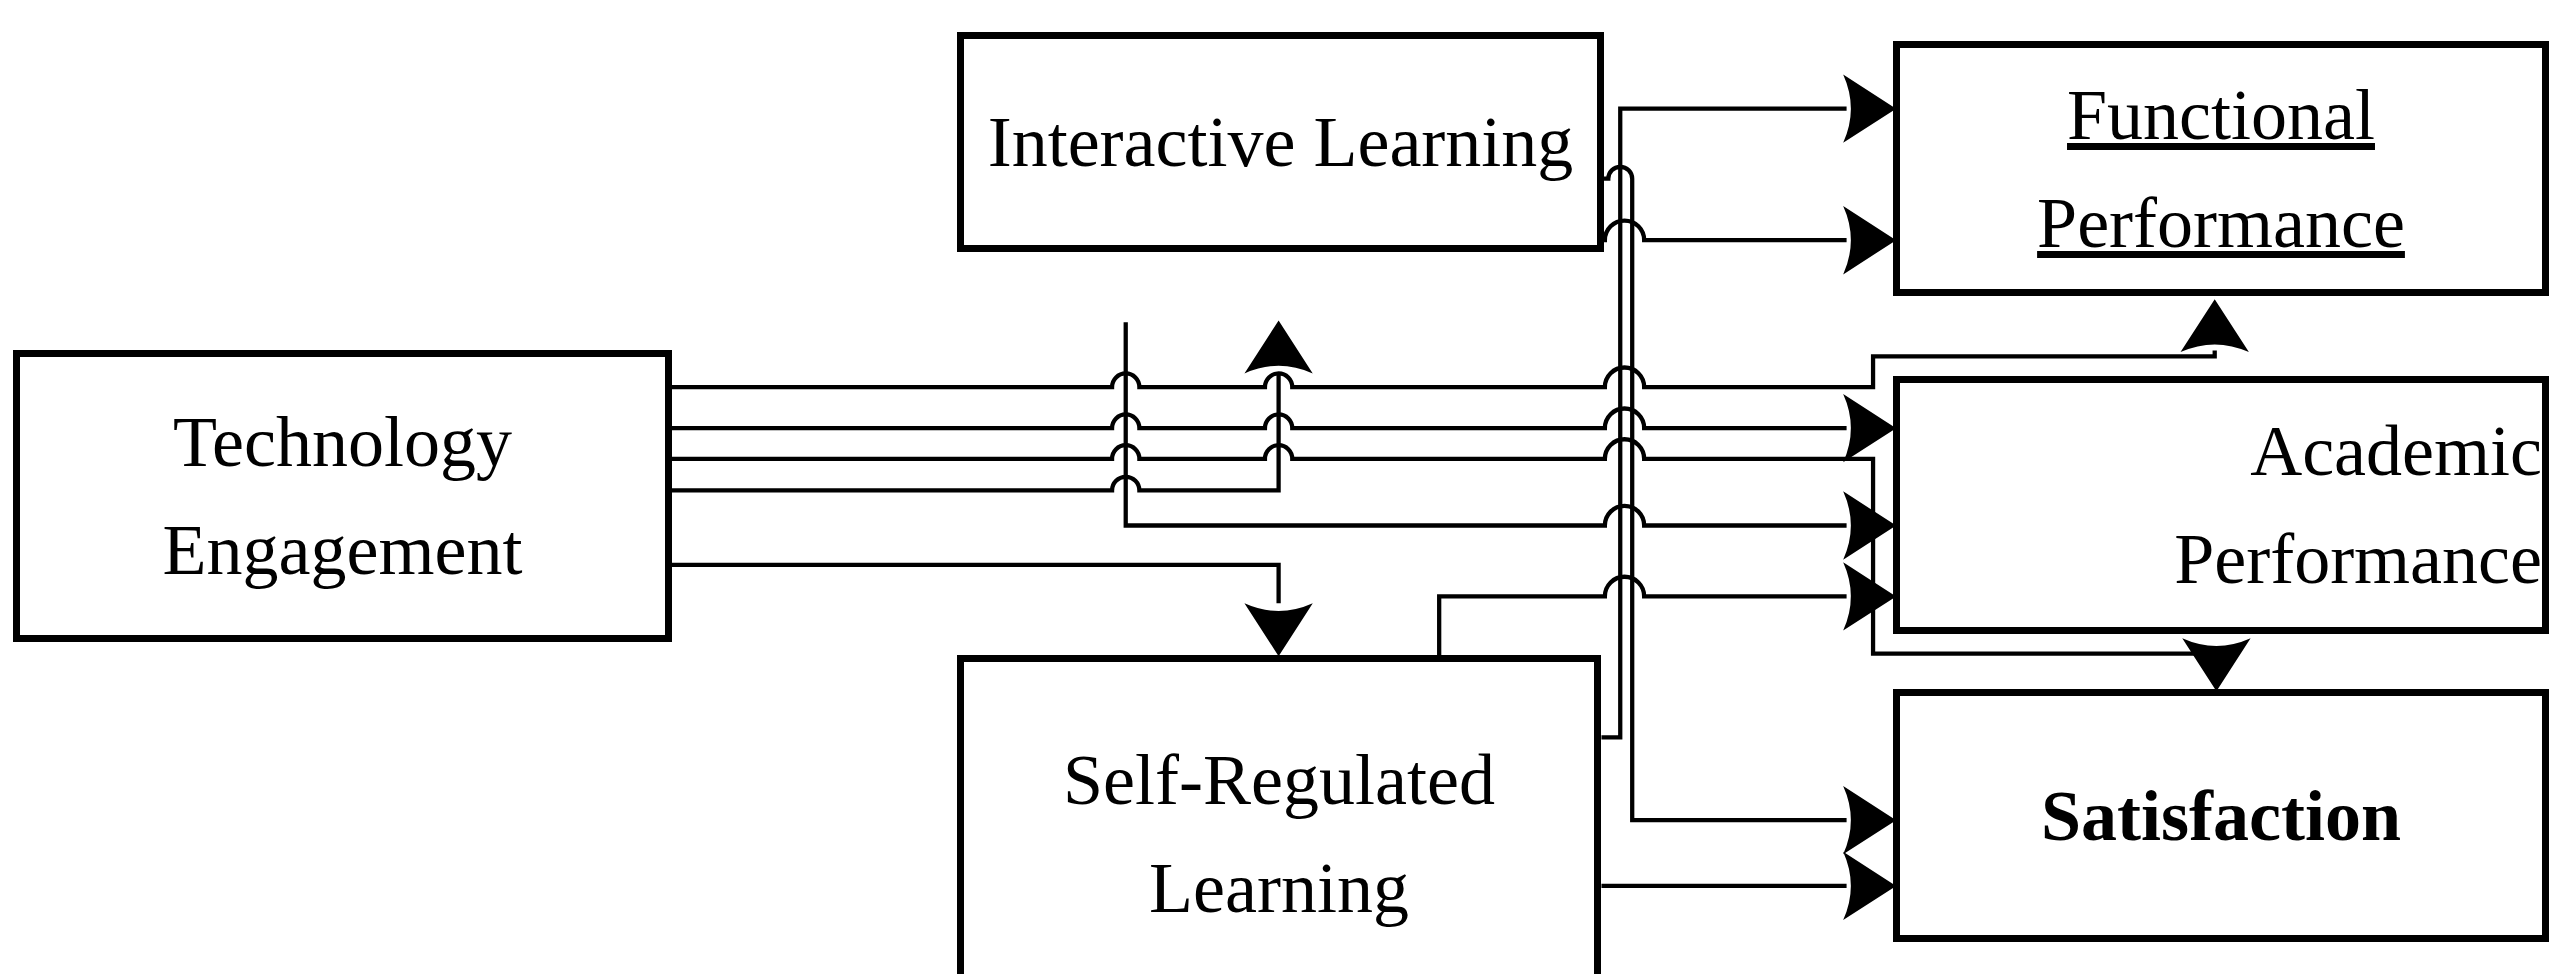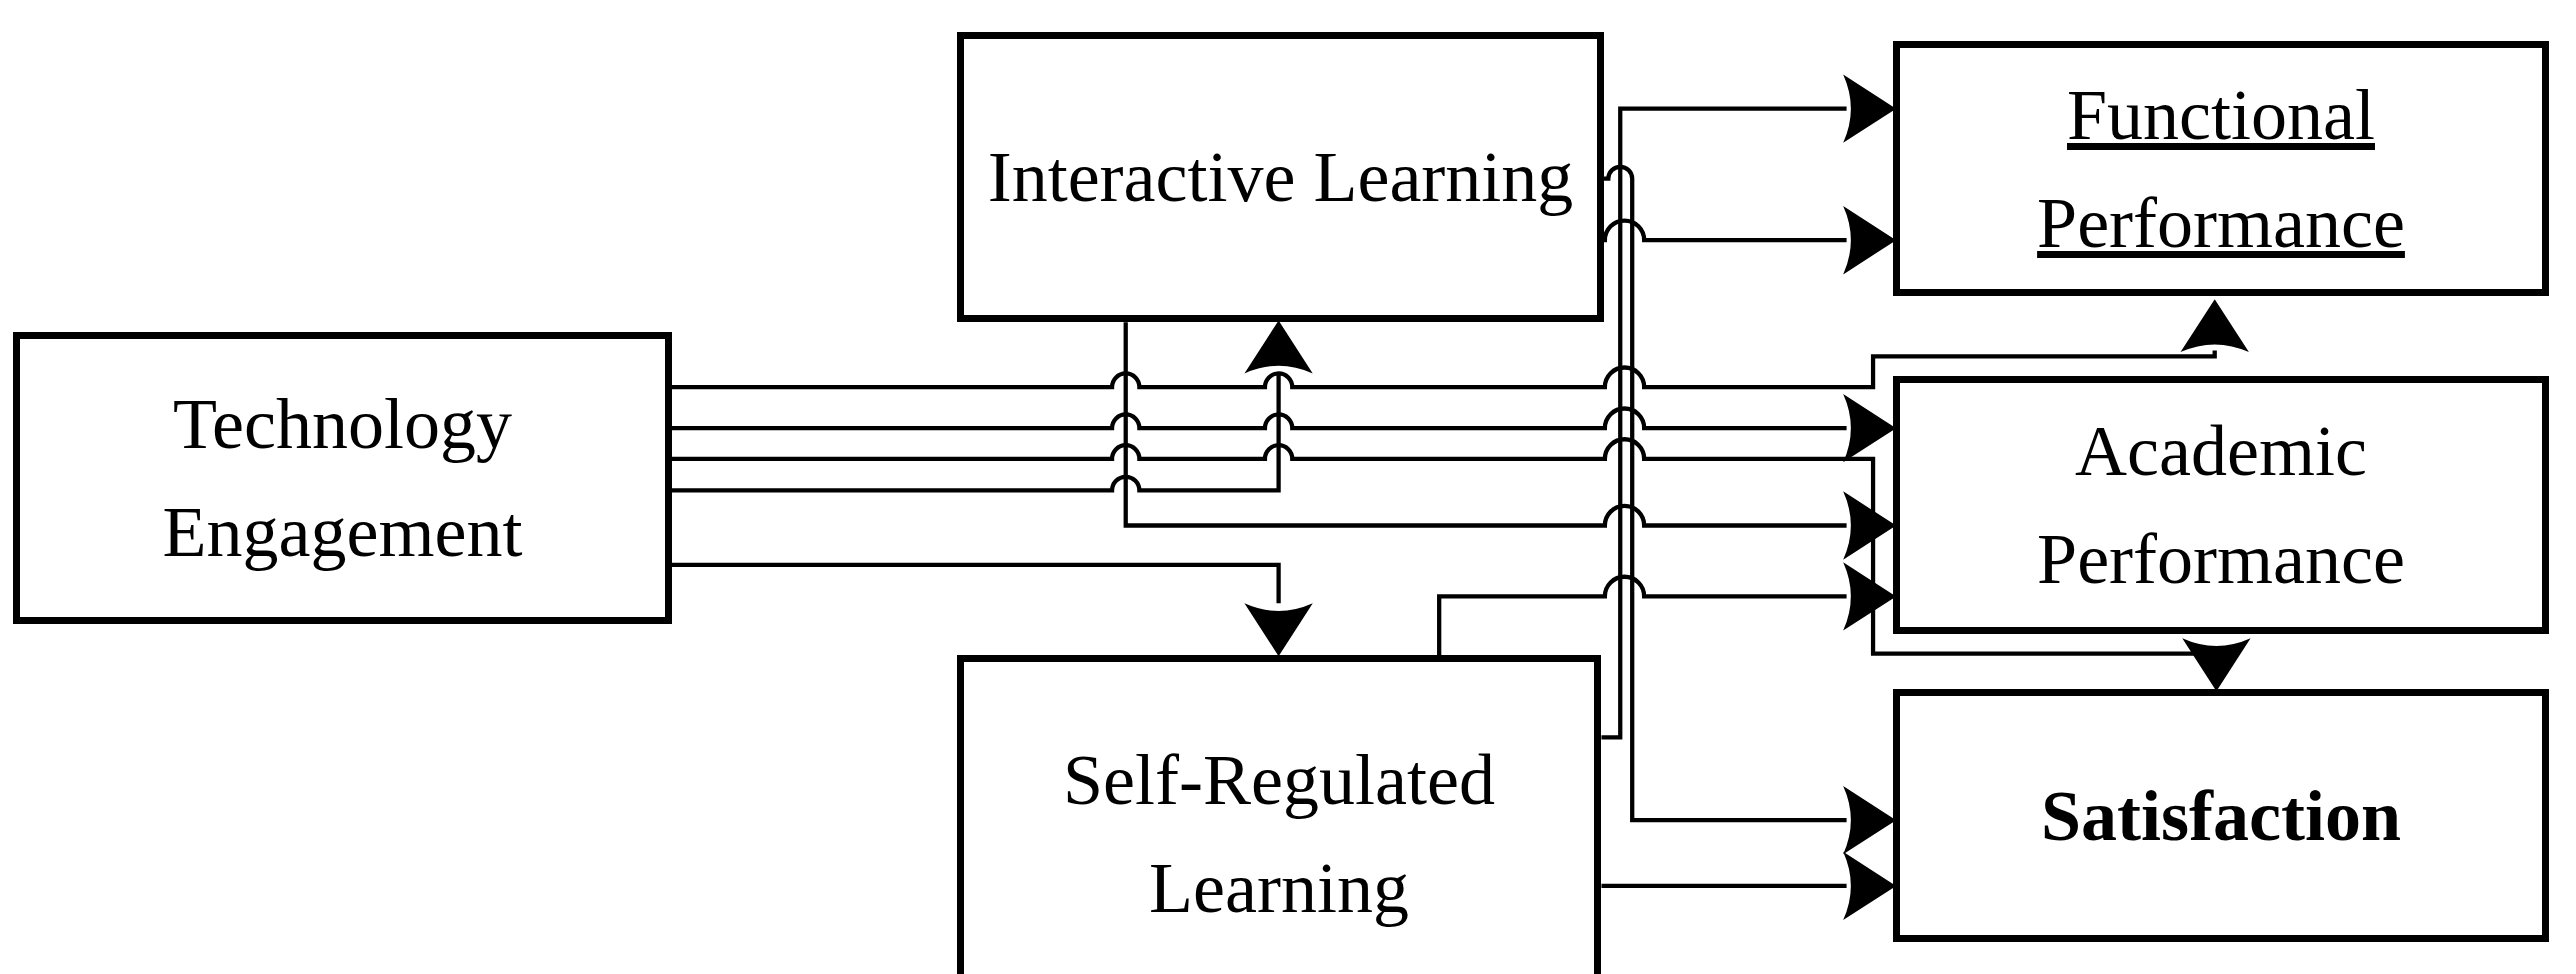--- a/index.html
+++ b/index.html
@@ -46,37 +46,37 @@
       <path d="M 1878 281 L 1879 281 A 23 23 0 0 1 1925 281 L 2162 281" class="shaft"></path>
       <path d="M 2220 281 l -62 -40 q 18 40 0 80 z" class="head"></path>
       <path d="M 1685 767 L 1685 698 L 1879 698 A 23 23 0 0 1 1925 698 L 2162 698" class="shaft"></path>
       <path d="M 2220 698 l -62 -40 q 18 40 0 80 z" class="head"></path>
       <path d="M 1875 863 L 1897 863 L 1897 127 L 2162 127" class="shaft"></path>
       <path d="M 2220 127 l -62 -40 q 18 40 0 80 z" class="head"></path>
       <path d="M 1875 1037 L 2162 1037" class="shaft"></path>
       <path d="M 2220 1037 l -62 -40 q 18 40 0 80 z" class="head"></path>
     </svg>
 
-  <div class="node" style="left: 13px; top: 332px; width: 659px; height: 292px;">
+  <div class="node" style="left: 13px; top: 350px; width: 659px; height: 292px;">
     <span>Technology Engagement</span>
   </div>
 
-  <div class="node" style="left: 957px; top: 32px; width: 647px; height: 290px;">
+  <div class="node" style="left: 957px; top: 32px; width: 647px; height: 220px;">
     <span>Interactive Learning</span>
   </div>
 
   <div class="node" style="left: 957px; top: 655px; width: 644px; height: 357px;">
     <span>Self-Regulated Learning</span>
   </div>
 
   <div class="node" style="left: 1893px; top: 41px; width: 656px; height: 255px; text-decoration: underline;">
     <span>Functional Performance</span>
   </div>
 
-  <div class="node" style="left: 1893px; top: 376px; width: 656px; height: 258px;">
+  <div class="node" style="left: 1893px; top: 376px; width: 656px; height: 258px; text-align: right;">
     <span>Academic Performance</span>
   </div>
 
   <div class="node" style="left: 1893px; top: 689px; width: 656px; height: 253px; font-weight: bold;">
     <span>Satisfaction</span>
   </div>
 
 </div>
 
 

